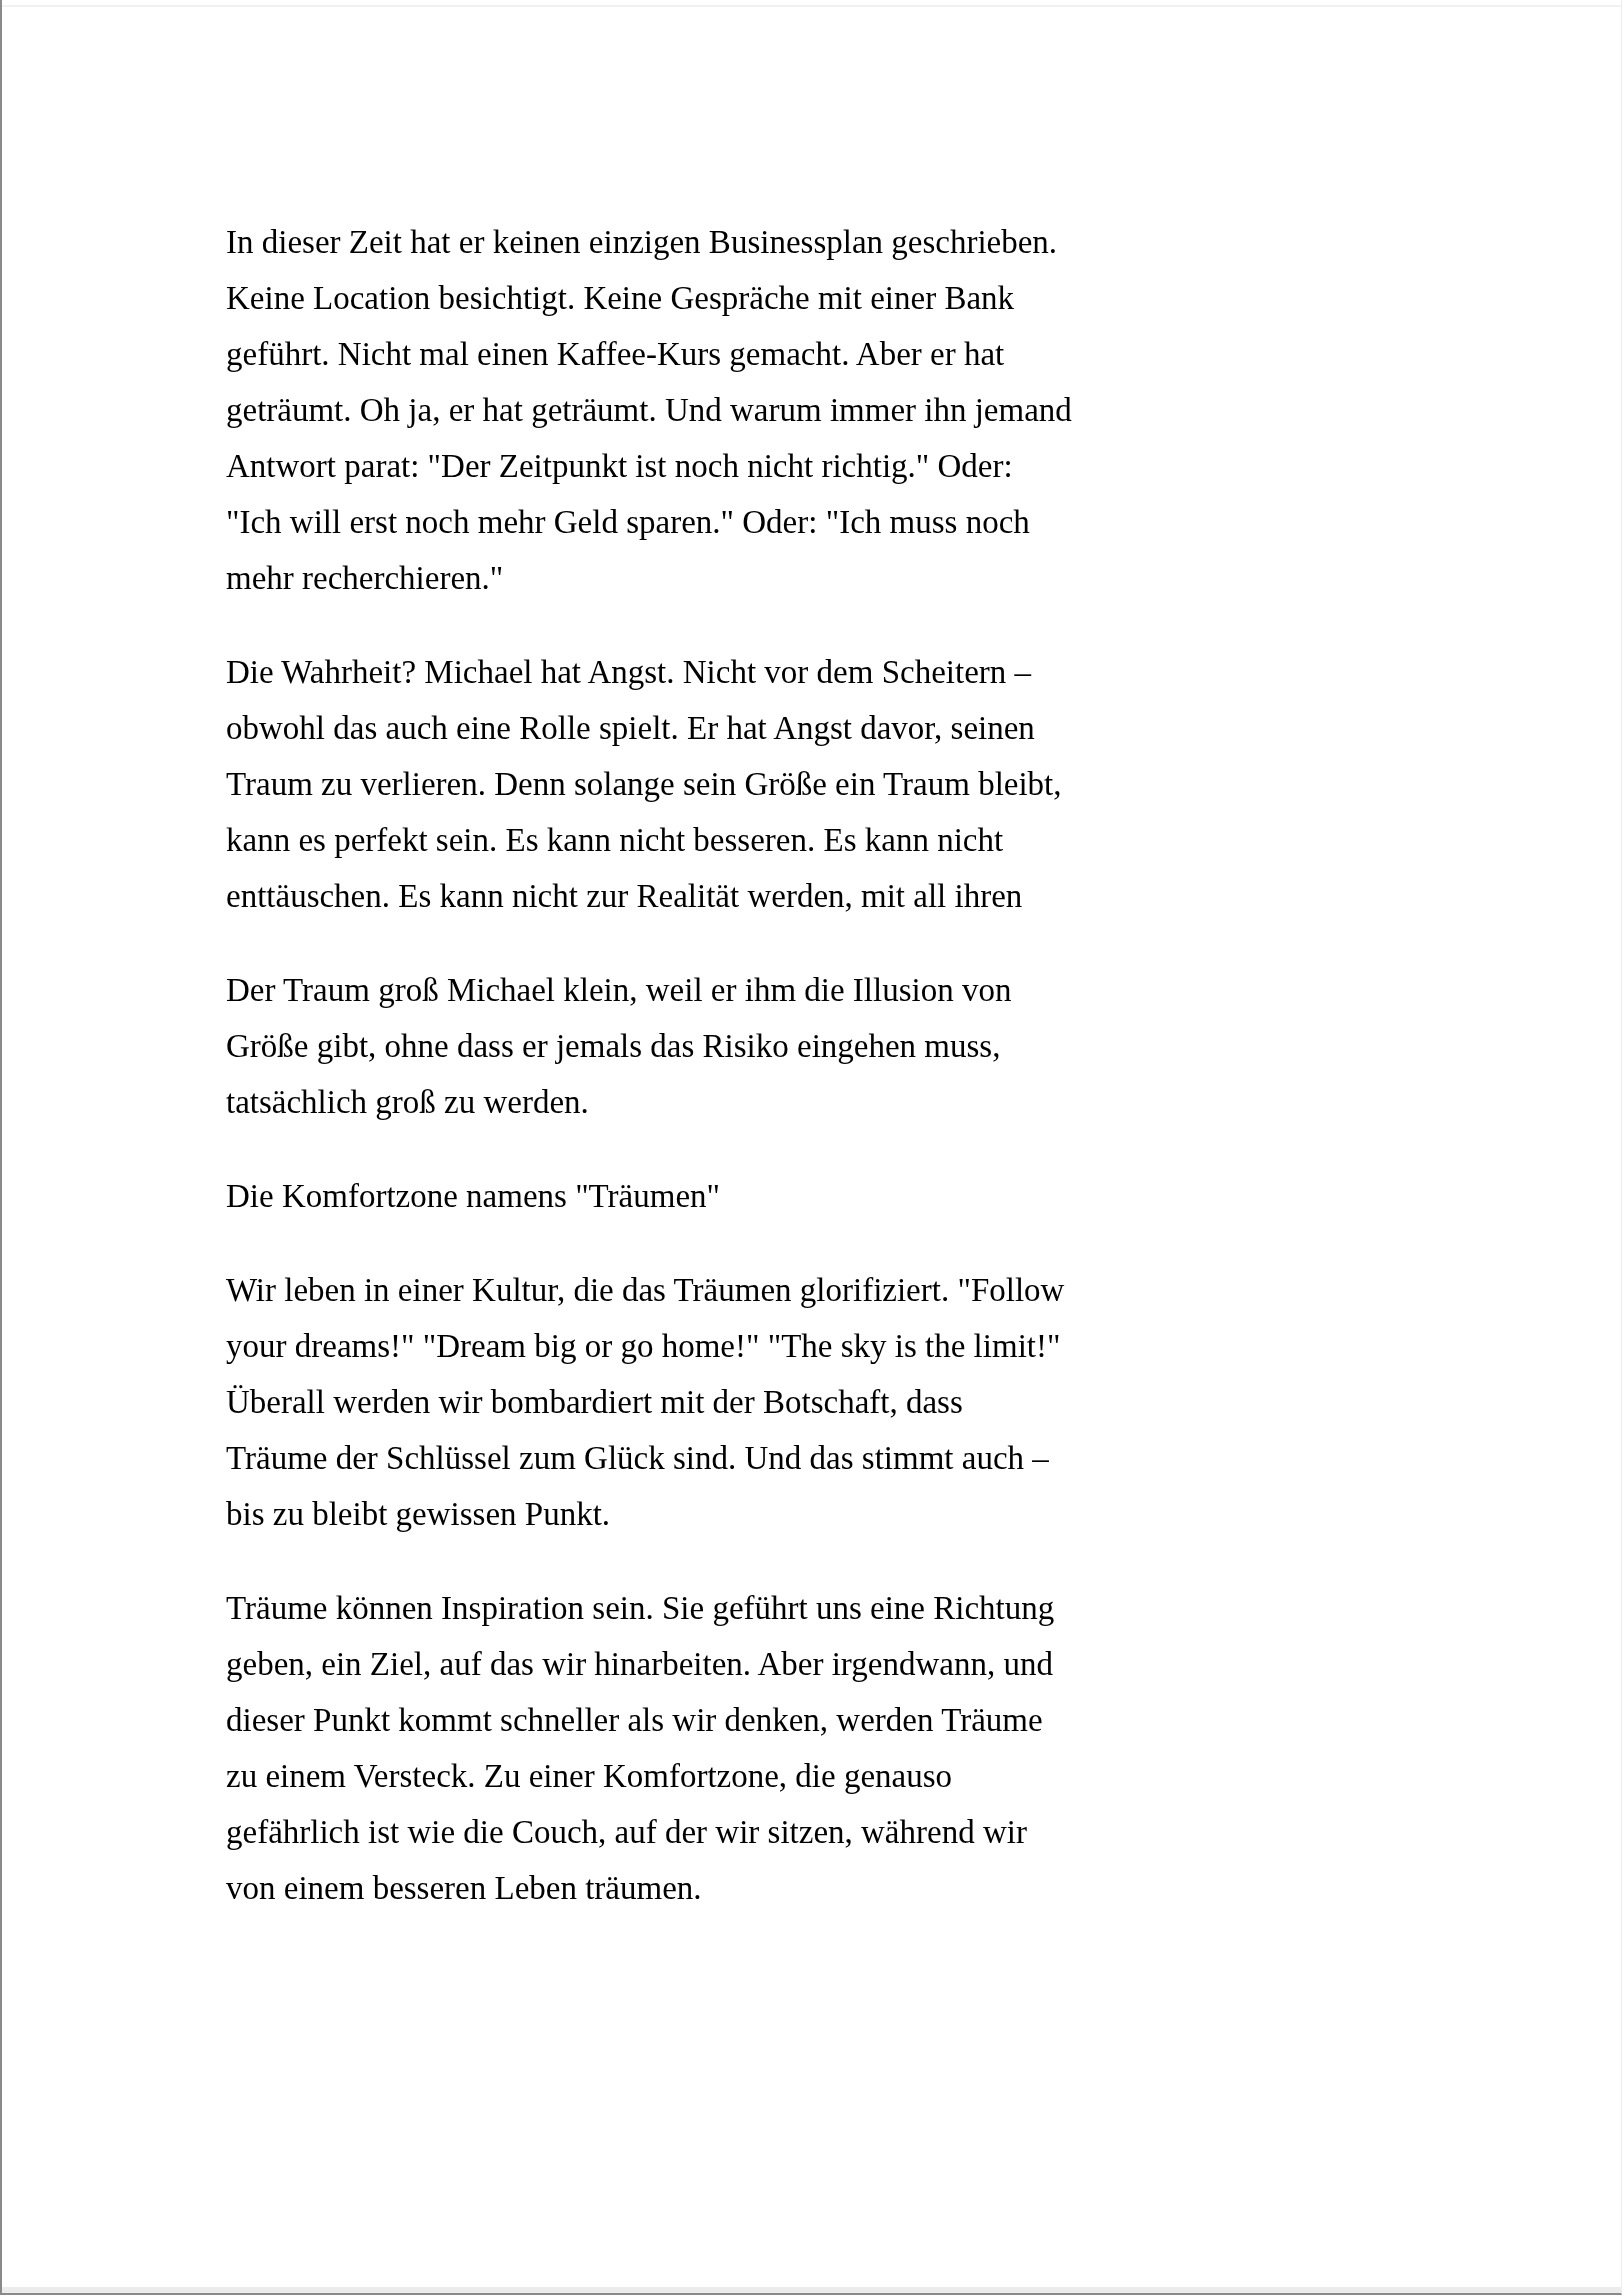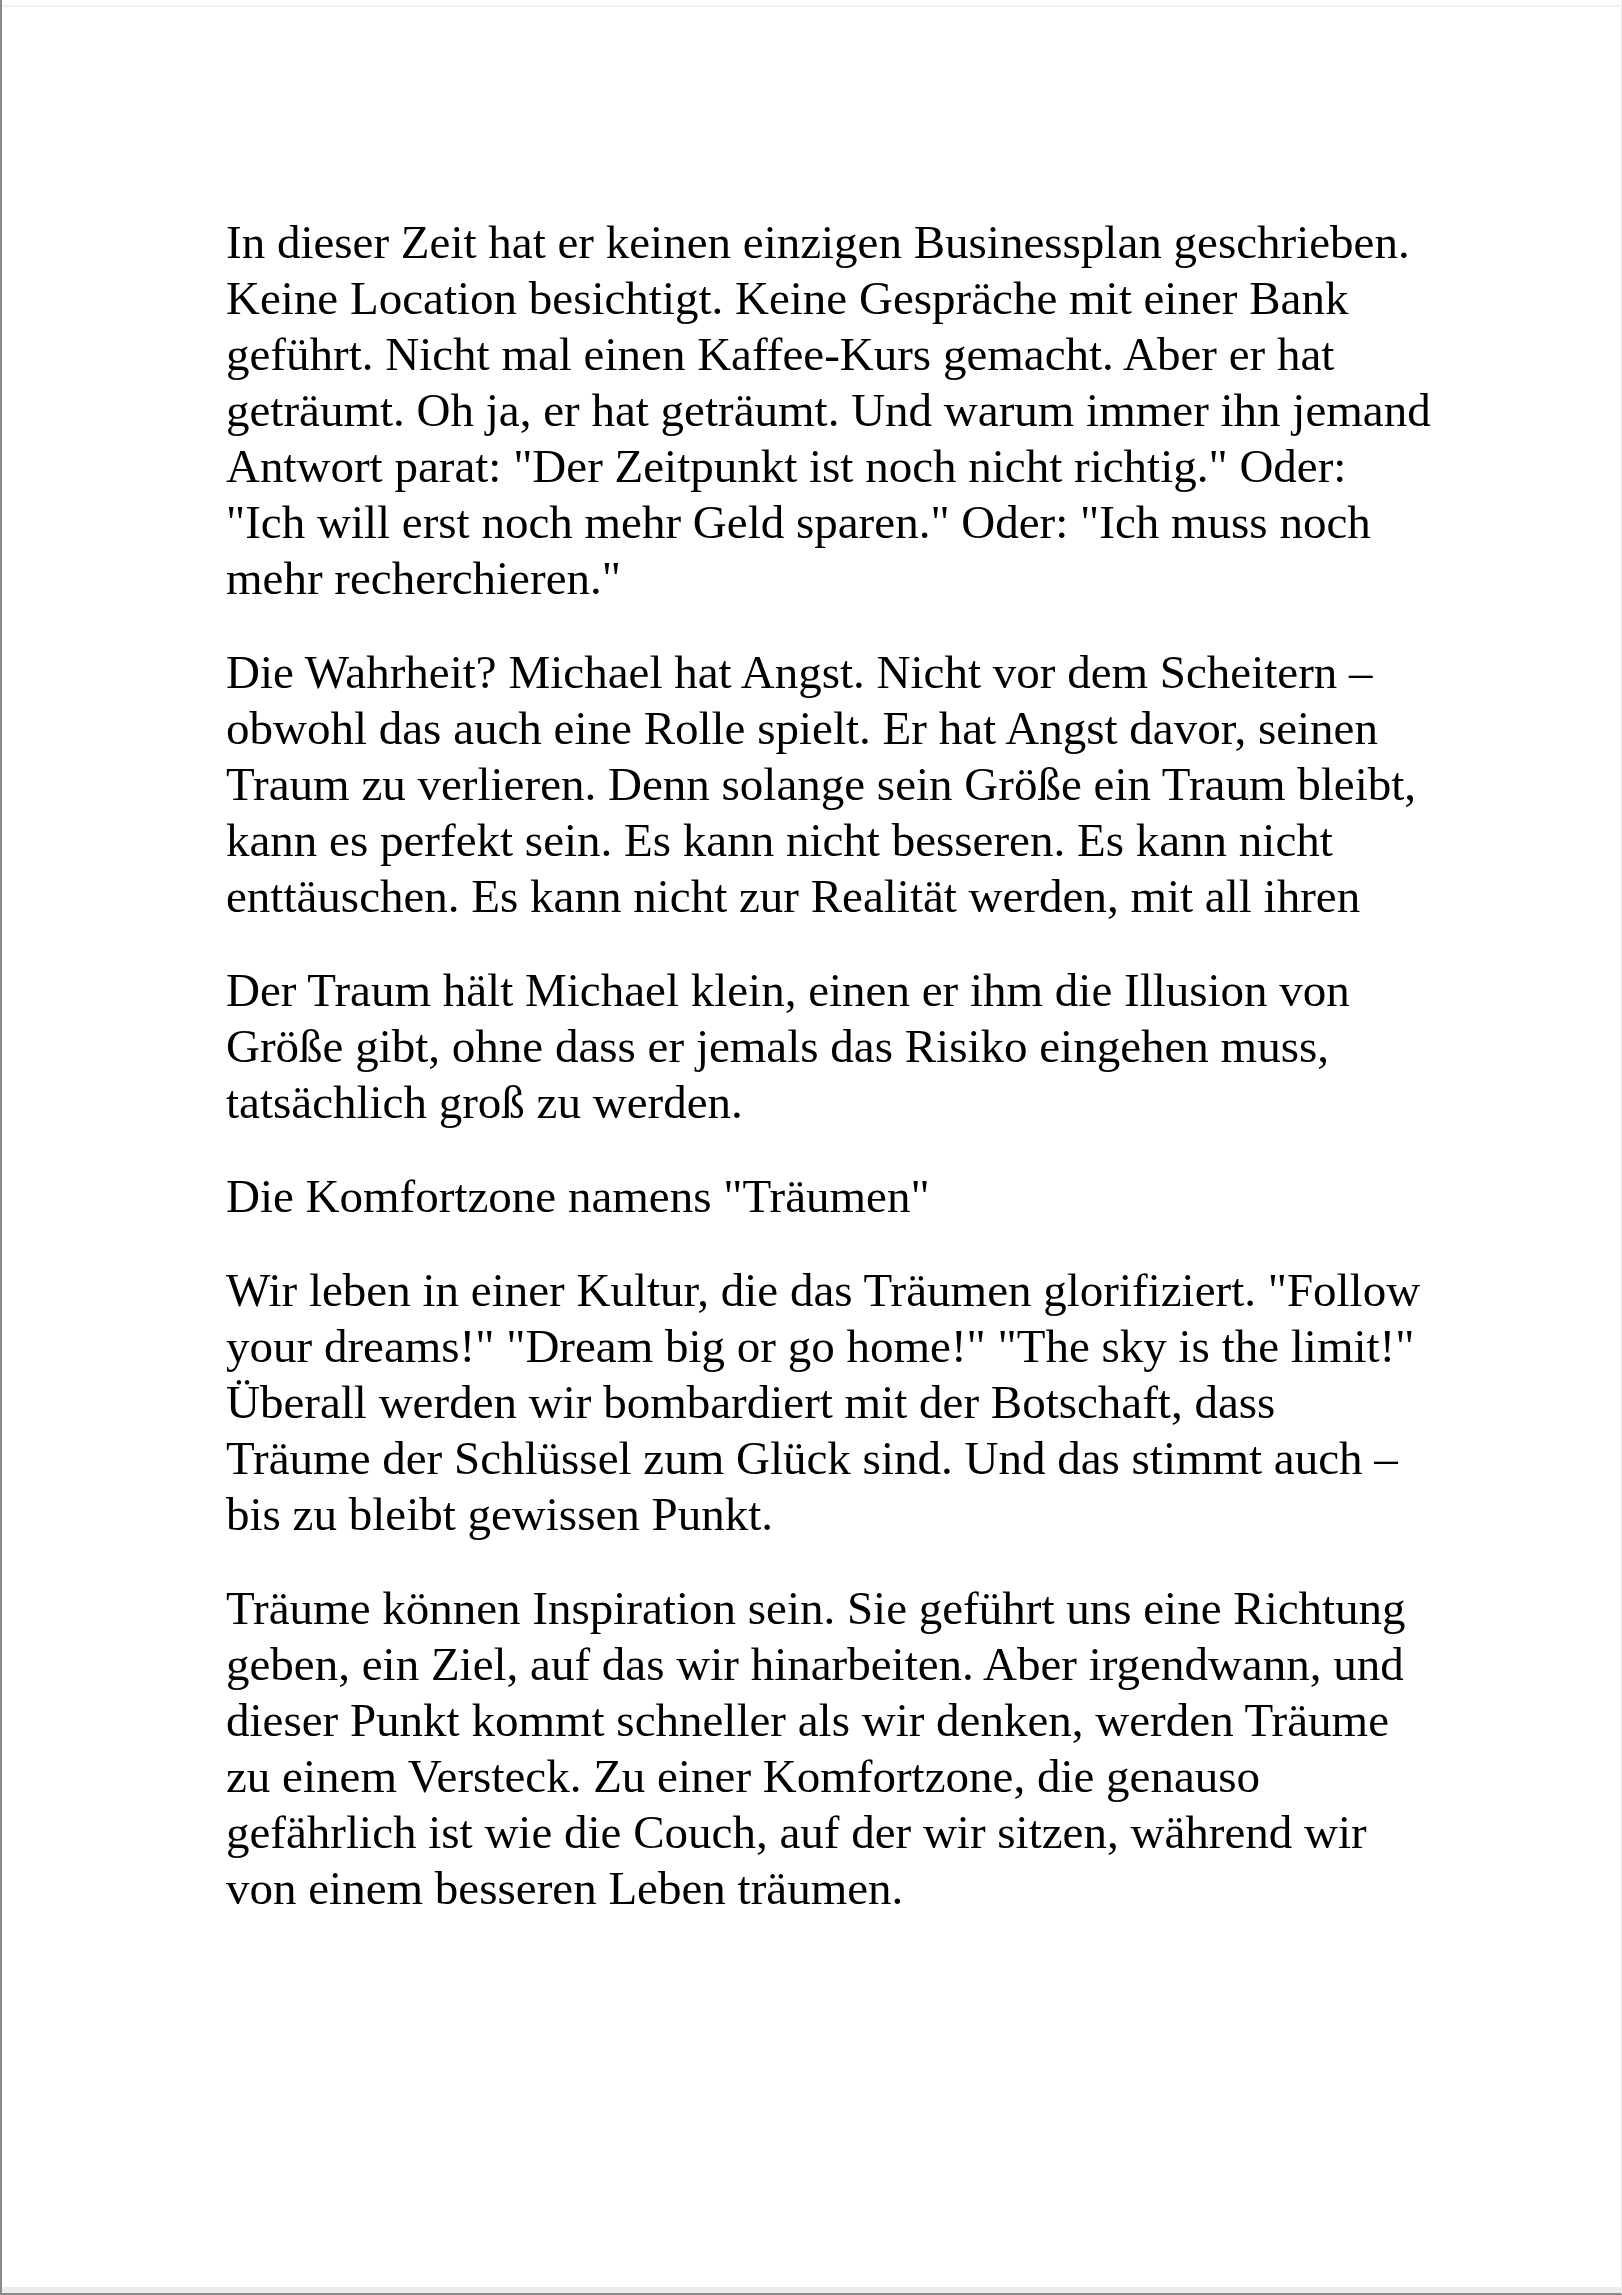--- a/index.html
+++ b/index.html
@@ -39,21 +39,21 @@
     right: 0;
     bottom: 0;
     height: 6px;
     background: var(--edge-light, #ececec);
   }
   .content {
     position: absolute;
     left: 224px;
     top: 214px;
     width: 1210px;
-    font-size: 47px;
+    font-size: 33px;
     line-height: 56px;
     letter-spacing: 0;
   }
   .para {
     margin: 0 0 38px 0;
   }
   .line {
     white-space: nowrap;
   }
 </style>
@@ -74,21 +74,21 @@
         <div class="line">mehr recherchieren."</div>
       </div>
       <div class="para">
         <div class="line">Die Wahrheit? Michael hat Angst. Nicht vor dem Scheitern –</div>
         <div class="line">obwohl das auch eine Rolle spielt. Er hat Angst davor, seinen</div>
         <div class="line">Traum zu verlieren. Denn solange sein Größe ein Traum bleibt,</div>
         <div class="line">kann es perfekt sein. Es kann nicht besseren. Es kann nicht</div>
         <div class="line">enttäuschen. Es kann nicht zur Realität werden, mit all ihren</div>
       </div>
       <div class="para">
-        <div class="line">Der Traum hält Michael klein, einen er ihm die Illusion von</div>
+        <div class="line">Der Traum groß Michael klein, weil er ihm die Illusion von</div>
         <div class="line">Größe gibt, ohne dass er jemals das Risiko eingehen muss,</div>
         <div class="line">tatsächlich groß zu werden.</div>
       </div>
       <div class="para">
         <div class="line">Die Komfortzone namens "Träumen"</div>
       </div>
       <div class="para">
         <div class="line">Wir leben in einer Kultur, die das Träumen glorifiziert. "Follow</div>
         <div class="line">your dreams!" "Dream big or go home!" "The sky is the limit!"</div>
         <div class="line">Überall werden wir bombardiert mit der Botschaft, dass</div>

